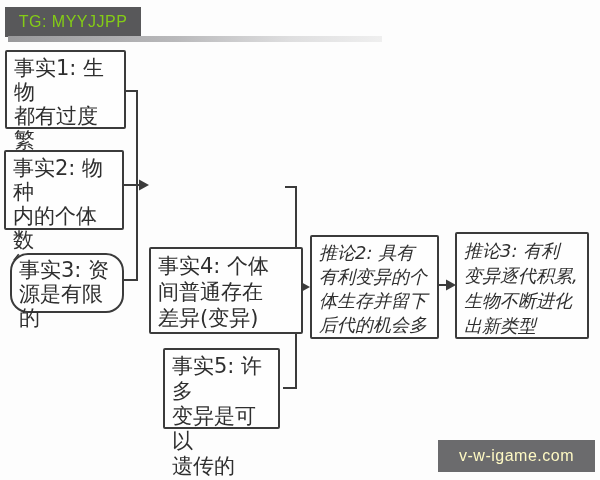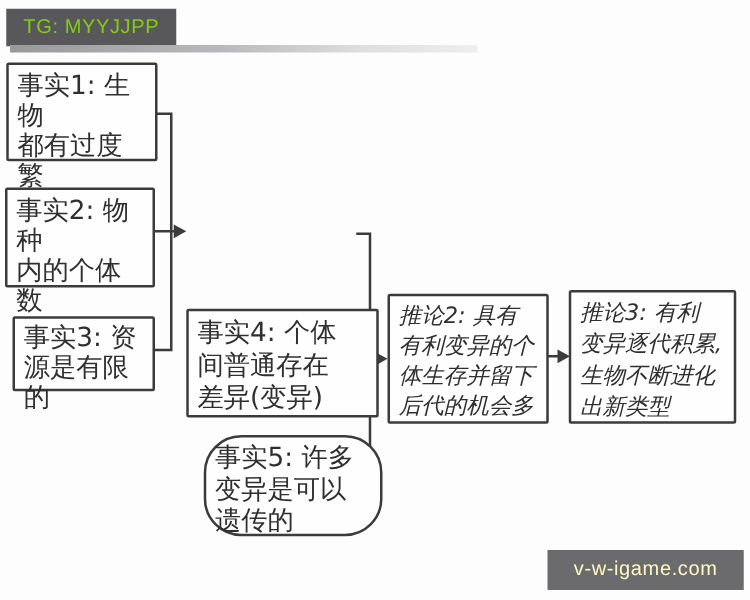--- a/index.html
+++ b/index.html
@@ -95,29 +95,29 @@
   </svg>
 
   <div class="dbox" style="left:5px; top:50px; width:121px; height:79px;">事实1: 生物
 都有过度繁
 殖的倾向</div>
 
   <div class="dbox" style="left:4px; top:150px; width:120px; height:80px;">事实2: 物种
 内的个体数
 能保持稳定</div>
 
-  <div class="dbox" style="left:10px; top:253px; width:114px; height:60px; padding-top:3px;">事实3: 资
+  <div class="dbox" style="left:10px; top:253px; width:114px; height:60px; padding-top:3px;border-radius:18px;">事实3: 资
 源是有限的</div>
 
 
   <div class="dbox" style="left:149px; top:247px; width:154px; height:87px; line-height:26px;">事实4: 个体
 间普通存在
 差异(变异)</div>
 
-  <div class="dbox" style="left:163px; top:348px; width:143px; height:81px; line-height:25px;border-radius:30px;">事实5: 许多
+  <div class="dbox" style="left:163px; top:348px; width:117px; height:81px; line-height:25px;">事实5: 许多
 变异是可以
 遗传的</div>
 
   <div class="dbox small-font" style="left:310px; top:235px; width:129px; height:104px; line-height:24px;">推论2: 具有
 有利变异的个
 体生存并留下
 后代的机会多</div>
 
   <div class="dbox small-font" style="left:455px; top:232px; width:134px; height:107px;">推论3: 有利
 变异逐代积累,

